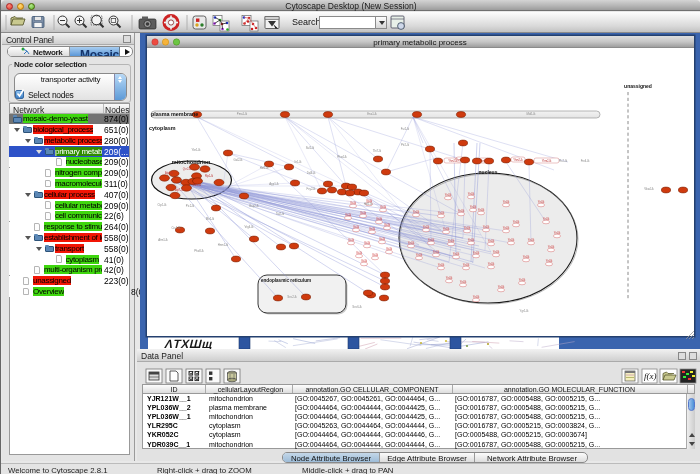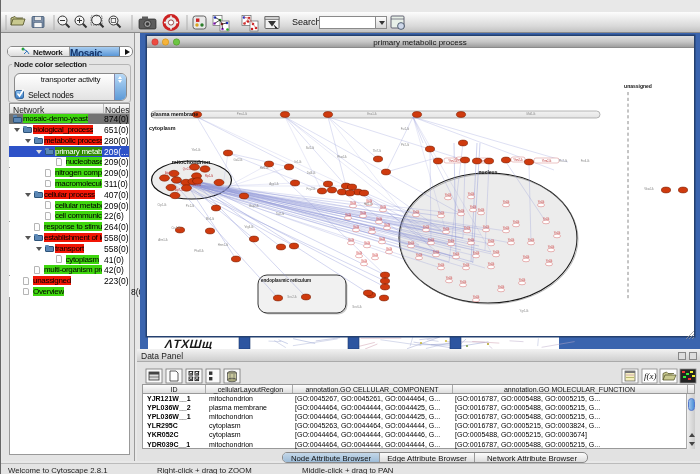--- a/index.html
+++ b/index.html
@@ -3,20 +3,26 @@
 <style>
 * { margin:0; padding:0; box-sizing:border-box; }
 body { font-family:"Liberation Sans", sans-serif; width:700px; height:474px; overflow:hidden; background:#e8e8e8; }
 #app { border-left:1px solid #666; }
 #app { position:relative; width:700px; height:474px; }
 .tl { position:absolute; top:3px; width:7px; height:7px; border-radius:50%; }
 </style></head>
 <body>
 <div id="app">
 
+<div style="position:absolute;left:0;top:0;width:700px;height:11px;background:linear-gradient(#d4d4d4,#b4b4b4 60%,#9c9c9c);border-bottom:1px solid #6f6f6f;border-radius:5px 5px 0 0;">
+  <div class="tl" style="left:5px;background:radial-gradient(circle at 35% 30%,#ff8a7a,#de3c30);border:0.5px solid #a22;"></div>
+  <div class="tl" style="left:16px;background:radial-gradient(circle at 35% 30%,#ffd97a,#efaa28);border:0.5px solid #b70;"></div>
+  <div class="tl" style="left:27px;background:radial-gradient(circle at 35% 30%,#b5e98a,#5cb52e);border:0.5px solid #460;"></div>
+  <div style="position:absolute;left:0;right:0;top:1px;text-align:center;font-size:8.5px;color:#1a1a1a;">Cytoscape Desktop (New Session)</div>
+</div>
 
 <div style="position:absolute;left:0;top:12px;width:700px;height:21px;background:linear-gradient(#fdfdfd,#d9d9d9 70%,#c2c2c2);border-bottom:1px solid #8a8a8a;">
   <svg width="700" height="21" viewBox="0 0 700 21">
     <line x1="5" y1="3" x2="5" y2="18" stroke="#b0b0b0"></line>
     <line x1="53" y1="3" x2="53" y2="18" stroke="#b0b0b0"></line>
     <line x1="131" y1="3" x2="131" y2="18" stroke="#b0b0b0"></line>
     <line x1="186" y1="3" x2="186" y2="18" stroke="#b0b0b0"></line>
 
     <path d="M10 13 L12 7 L24 7 L22 13 Z M10 13 L10 6 L14 4.5 L15.5 6 L22 6" fill="#c9c98f" stroke="#5a5a30" stroke-width="0.9"></path>
 
@@ -93,31 +99,35 @@
     <div style="position:absolute;left:2.5px;top:4.5px;width:0;height:0;border-left:3px solid transparent;border-right:3px solid transparent;border-top:4px solid #333;"></div>
   </div>
   <svg width="20" height="20" viewBox="0 0 20 20" style="position:absolute;left:388px;top:1px;">
     <rect x="2" y="3" width="13" height="12" rx="1" fill="#e8f0e8" stroke="#556" stroke-width="0.9"></rect>
     <line x1="2" y1="6" x2="15" y2="6" stroke="#556" stroke-width="0.7"></line>
     <circle cx="12" cy="13" r="3.4" fill="#cfd8ea" stroke="#345" stroke-width="0.8"></circle>
   </svg>
 </div>
 
 <div style="position:absolute;left:1px;top:33px;width:133px;height:428px;background:#e4e4e4;border-right:1px solid #9a9a9a;">
+  <div style="position:absolute;left:0;top:0;width:132px;height:12px;background:linear-gradient(#f2f2f2,#cfcfcf);border-bottom:1px solid #aaa;">
+    <div style="position:absolute;left:4px;top:1.5px;font-size:8.5px;letter-spacing:-0.3px;color:#222;">Control Panel</div>
+    <div style="position:absolute;right:3px;top:2px;width:8px;height:8px;border:1px solid #888;background:#ddd;"></div>
+  </div>
 
   <div style="position:absolute;left:5px;top:12.5px;width:126px;height:11px;border:1px solid #8a8a8a;border-radius:5px;background:#fff;overflow:hidden;">
     <div style="position:absolute;left:0;top:0;width:62px;height:100%;background:linear-gradient(#fefefe,#dcdcdc);border-right:1px solid #999;">
       <span style="position:absolute;left:25px;top:1px;font-size:8px;letter-spacing:-0.3px;font-weight:bold;color:#222;">Network</span>
       <svg width="9" height="9" style="position:absolute;left:13px;top:0.5px;" viewBox="0 0 9 9">
             <circle cx="2" cy="2" r="1.5" fill="#2a2"></circle>
             <path d="M2 2 L6 4 M6 4 L3 7 M6 4 L8 7" stroke="#37b" stroke-width="1"></path>
           </svg>
     </div>
     <div style="position:absolute;left:62px;top:0;width:50px;height:100%;background:linear-gradient(#a8cdf0,#5a97d8);border-right:1px solid #678;">
-      <div style="position:absolute;left:0;right:0;top:1px;text-align:left;font-size:10px;letter-spacing:-0.3px;font-weight:bold;color:#15356b;">Mosaic</div>
+      <div style="position:absolute;left:0;right:0;top:1px;text-align:right;font-size:12px;letter-spacing:-0.3px;font-weight:bold;color:#15356b;">Mosaic</div>
     </div>
     <div style="position:absolute;left:117px;top:2.5px;width:0;height:0;border-top:3.5px solid transparent;border-bottom:3.5px solid transparent;border-left:5px solid #111;"></div>
   </div>
 
   <div style="position:absolute;left:6px;top:31px;width:123px;height:39px;border:1px solid #b5b5b5;border-radius:3px;"></div>
   <div style="position:absolute;left:10px;top:26.5px;background:#e4e4e4;padding:0 2px;font-size:8px;letter-spacing:-0.3px;font-weight:bold;color:#222;">Node color selection</div>
 
   <div style="position:absolute;left:12px;top:40px;width:113px;height:28px;background:linear-gradient(#fff,#e2e2e2);border:1px solid #8a8a8a;border-radius:6px;overflow:hidden;">
     <div style="position:absolute;left:0;right:0;top:1px;text-align:center;font-size:8px;letter-spacing:-0.3px;color:#111;">transporter activity</div>
     <div style="position:absolute;right:0;top:0;width:12px;height:100%;background:linear-gradient(#b7d9f7,#5d9ad7);border-left:1px solid #88a;">

